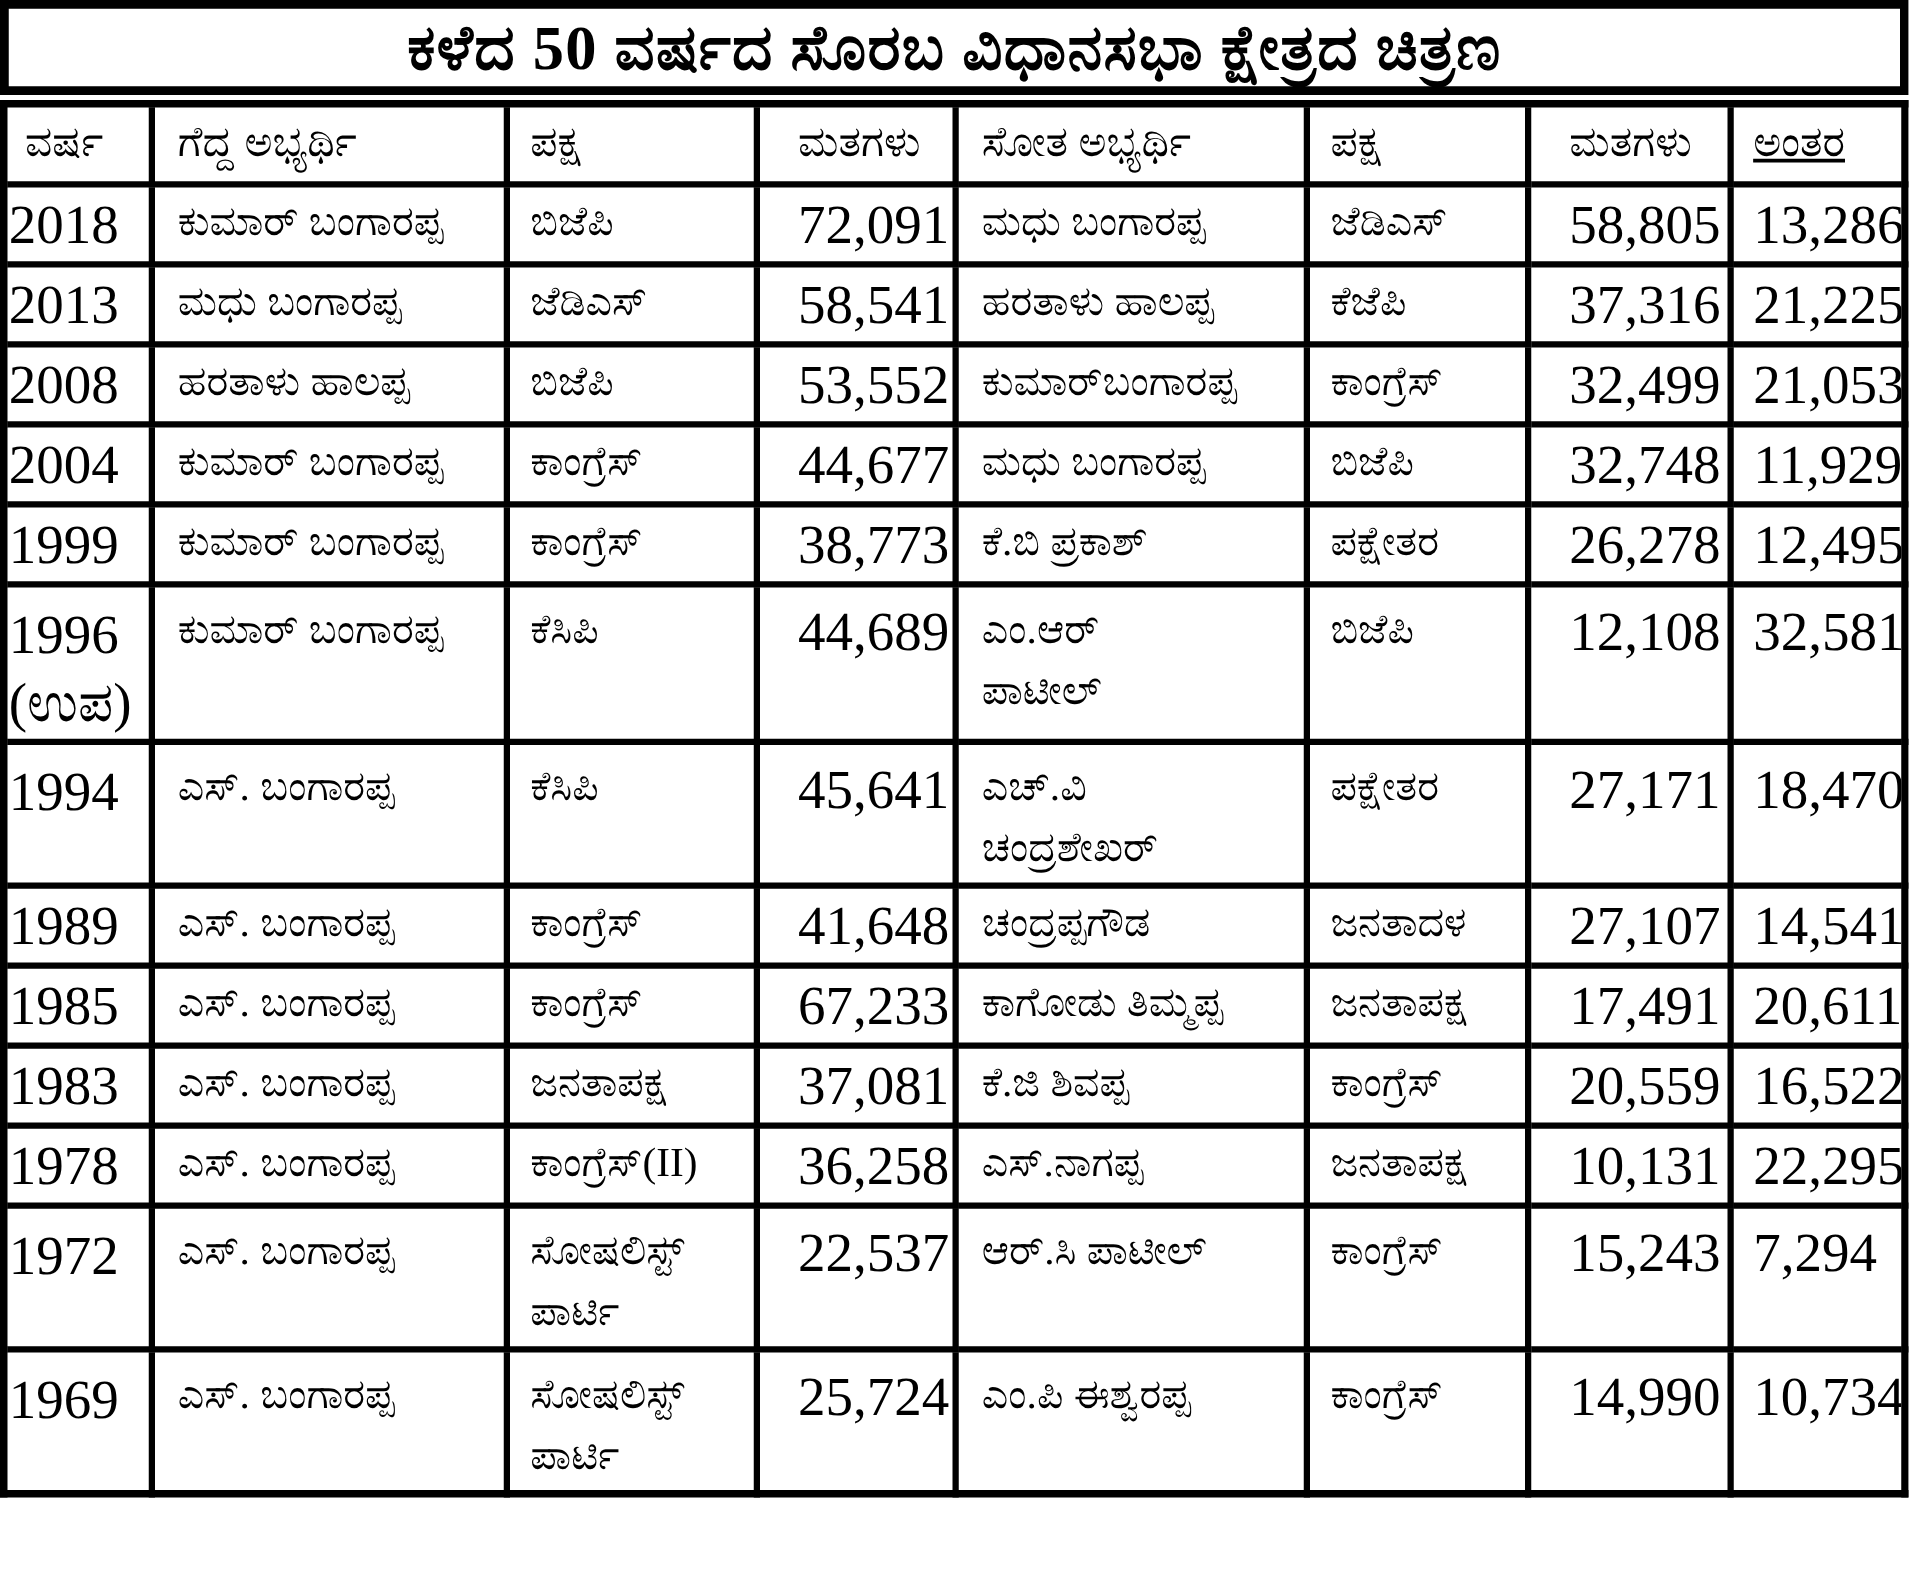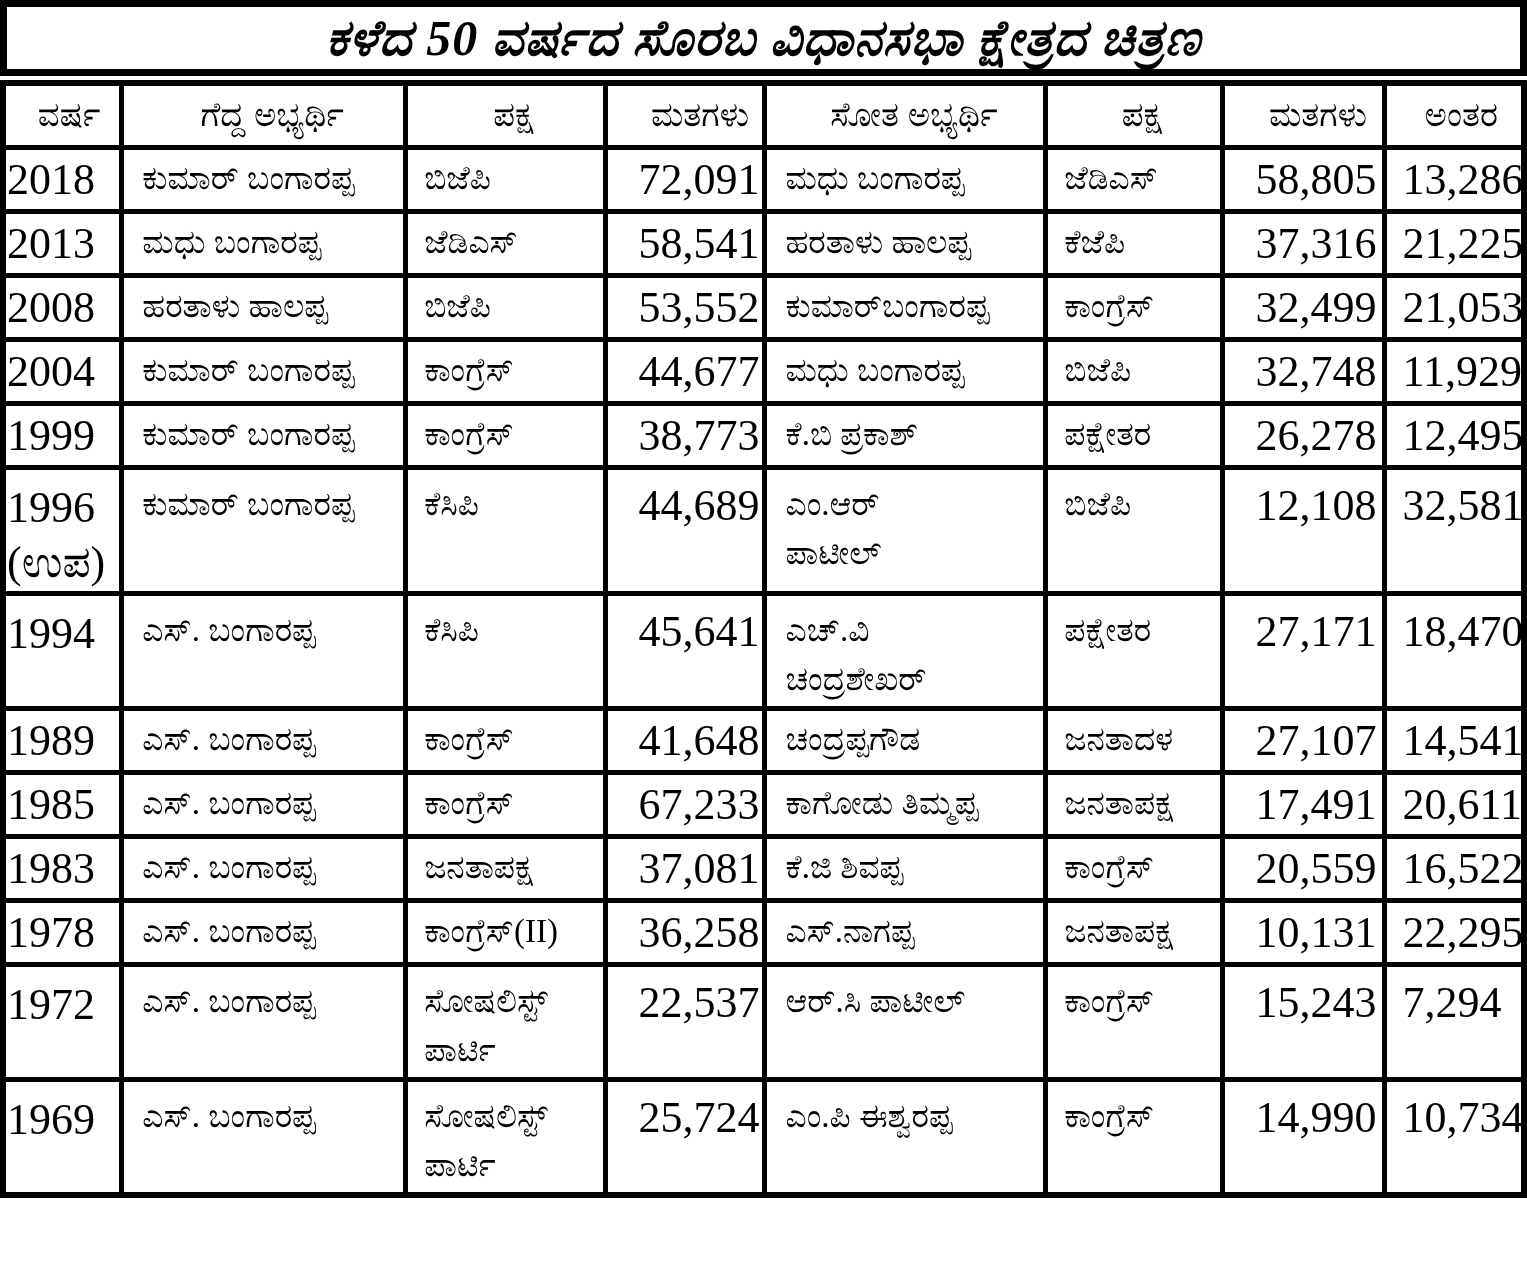--- a/index.html
+++ b/index.html
@@ -21,21 +21,20 @@
     width: 1527px;
     height: 76px;
     border: 7px solid #000000;
     margin-bottom: 4px;
     display: flex;
     align-items: center;
     justify-content: center;
     font-size: 50px;
     font-weight: bold;
     letter-spacing: 1px;
-    font-style: italic;
   }
   table.results {
     width: 1527px;
     table-layout: fixed;
     border-collapse: collapse;
     border: 6px solid #000000;
   }
   table.results th,
   table.results td {
     border: 5px solid #000000;
@@ -43,21 +42,21 @@
     vertical-align: middle;
     white-space: pre-line;
     overflow: hidden;
     box-sizing: border-box;
   }
   
   table.results th {
     height: 64px;
     font-weight: normal;
     font-size: 34px;
-    text-align: center;
+    text-align: left;
     line-height: 1.3;
   }
   
   table.results td { height: 64px; }
   tr.tall td {
     height: 112px;
     vertical-align: top;
     padding-top: 10px;
   }
   
@@ -68,21 +67,21 @@
   }
   .c-name  { padding-left: 18px; font-size: 33px; line-height: 1.5; }
   .c-party { padding-left: 16px; font-size: 33px; line-height: 1.5; }
   .c-votes { padding-left: 30px; font-size: 44px; }
   .c-margin{ padding-left: 16px; font-size: 44px; }
   
   th.c-year  { text-align: left; padding-left: 14px; font-size: 34px; }
   th.c-name  { padding-left: 18px; }
   th.c-party { padding-left: 16px; }
   th.c-votes { padding-left: 30px; font-size: 34px; }
-  th.c-margin{ padding-left: 16px; font-size: 34px; }
+  th.c-margin{ padding-left: 16px; font-size: 34px; text-decoration: underline; }
 </style>
 </head>
 <body>
 
 <div class="page">
   <div class="title-box">ಕಳೆದ 50 ವರ್ಷದ ಸೊರಬ ವಿಧಾನಸಭಾ ಕ್ಷೇತ್ರದ ಚಿತ್ರಣ</div>
 
   <table class="results">
     <colgroup>
       <col style="width:118px">

